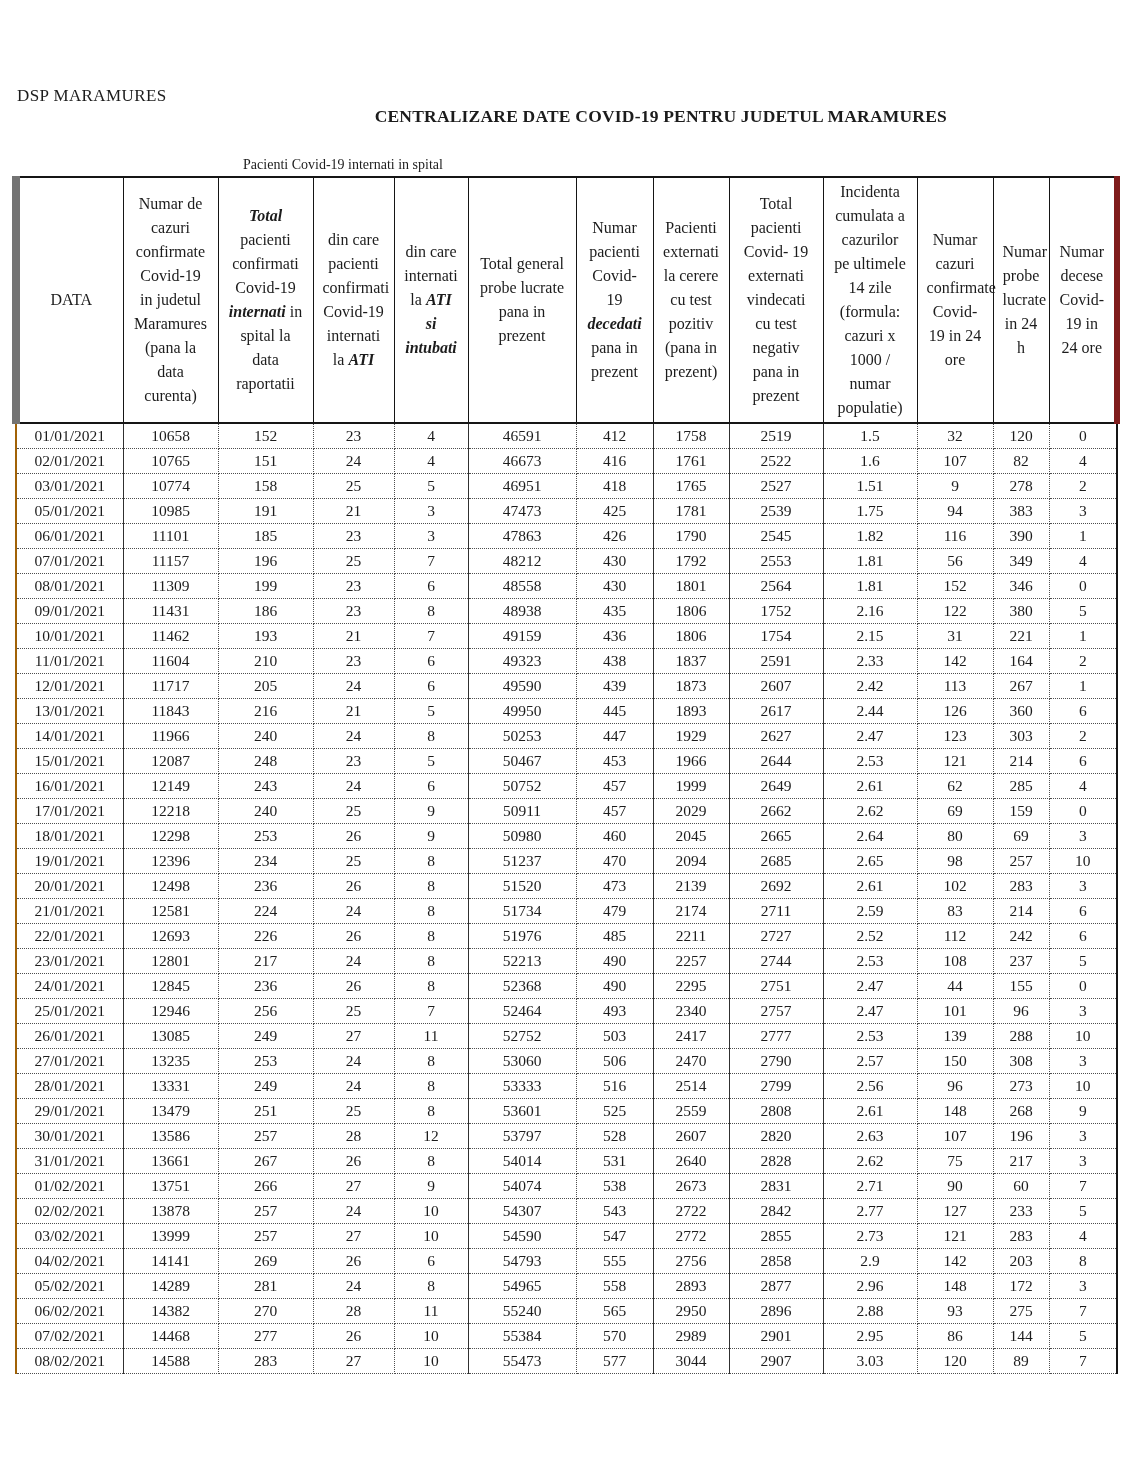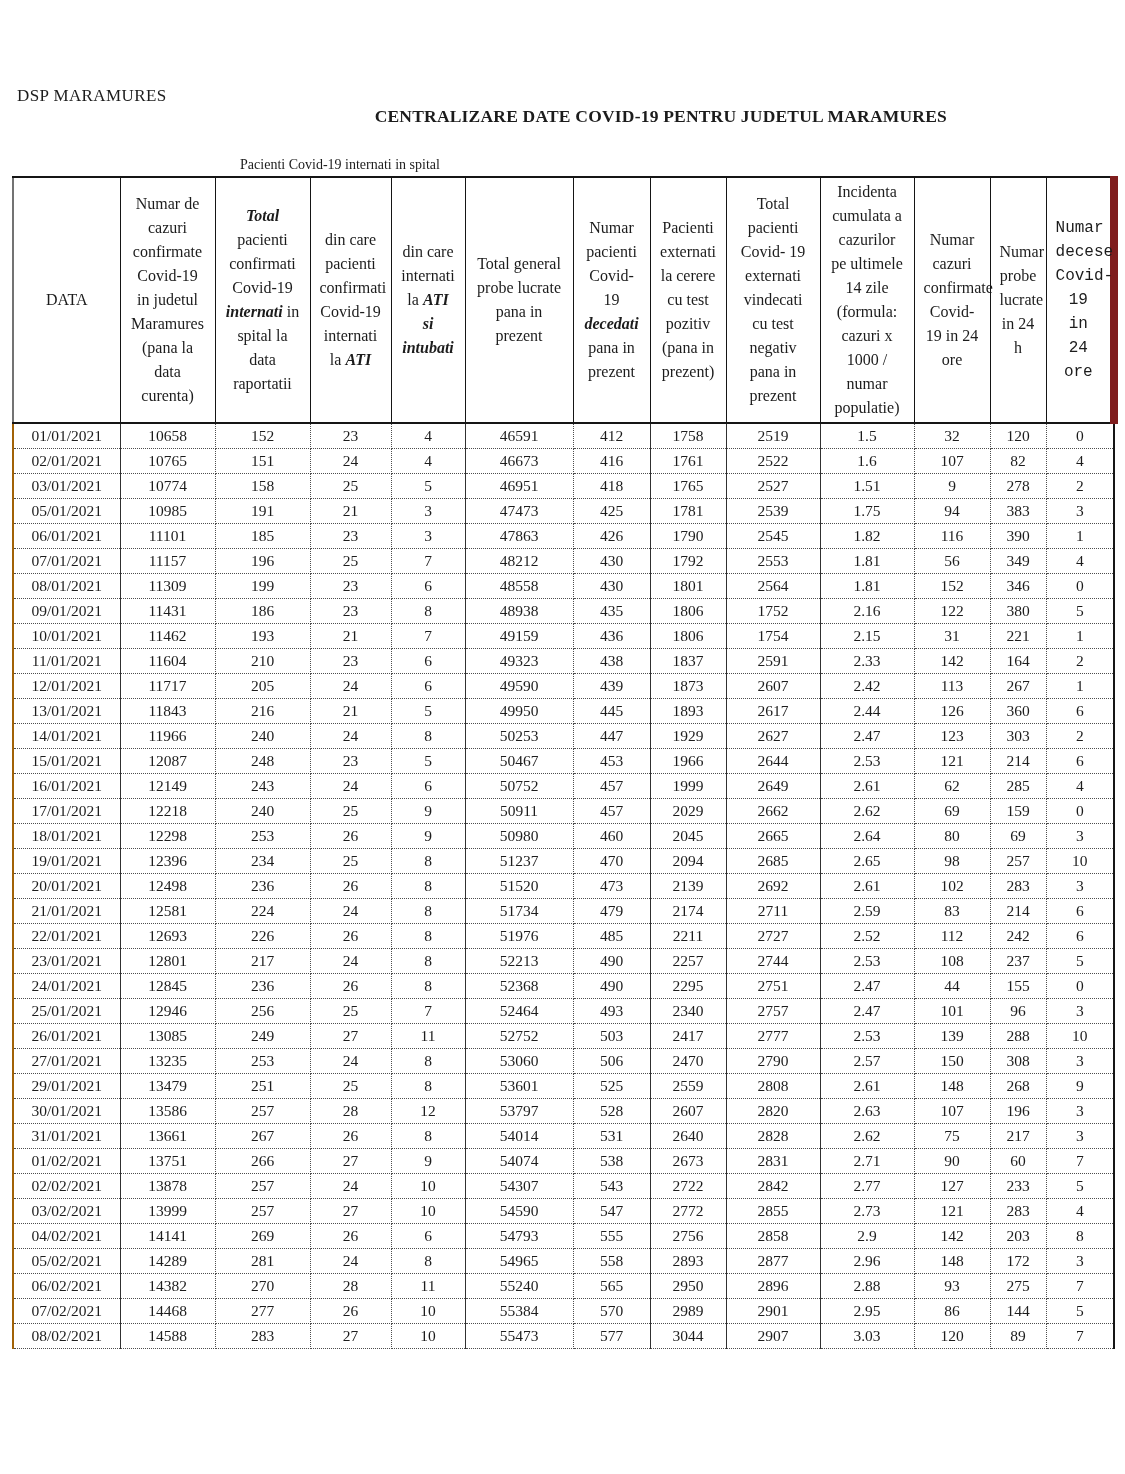--- a/index.html
+++ b/index.html
@@ -44,22 +44,22 @@
     border:1px solid #151515;
     border-top:2px solid #151515;
     border-bottom:2px solid #151515;
     font-weight:normal;
     font-size:16px;
     line-height:1.5;
     text-align:center;
     vertical-align:middle;
     padding:2px 9px;
   }
-  tr.header-row th:first-child { border-left:2px solid #737373; }
-  tr.header-row th:last-child  { border-right:8px solid #7f1d1d;font-family:Liberation Mono, monospace; }
+  tr.header-row th:first-child { border-left:8px solid #737373; }
+  tr.header-row th:last-child  { border-right:6px solid #7f1d1d; }
   tr.header-row th b { font-weight:bold;font-style:italic; }
   tbody.rows td {
     border:1px dotted #4d4d4d;
     text-align:center;
     vertical-align:middle;
     font-size:15.5px;
     height:24px;
     line-height:1.05;
     padding:0 1px;
     white-space:nowrap;
@@ -498,20 +498,35 @@
           <td class="sl">53060</td>
           <td>506</td>
           <td class="sl">2470</td>
           <td class="sl">2790</td>
           <td class="sl">2.57</td>
           <td>150</td>
           <td>308</td>
           <td>3</td>
         </tr>
         <tr>
+          <td>28/01/2021</td>
+          <td class="sl">13331</td>
+          <td>249</td>
+          <td>24</td>
+          <td>8</td>
+          <td class="sl">53333</td>
+          <td>516</td>
+          <td class="sl">2514</td>
+          <td class="sl">2799</td>
+          <td class="sl">2.56</td>
+          <td>96</td>
+          <td>273</td>
+          <td>10</td>
+        </tr>
+        <tr>
           <td>29/01/2021</td>
           <td class="sl">13479</td>
           <td>251</td>
           <td>25</td>
           <td>8</td>
           <td class="sl">53601</td>
           <td>525</td>
           <td class="sl">2559</td>
           <td class="sl">2808</td>
           <td class="sl">2.61</td>

